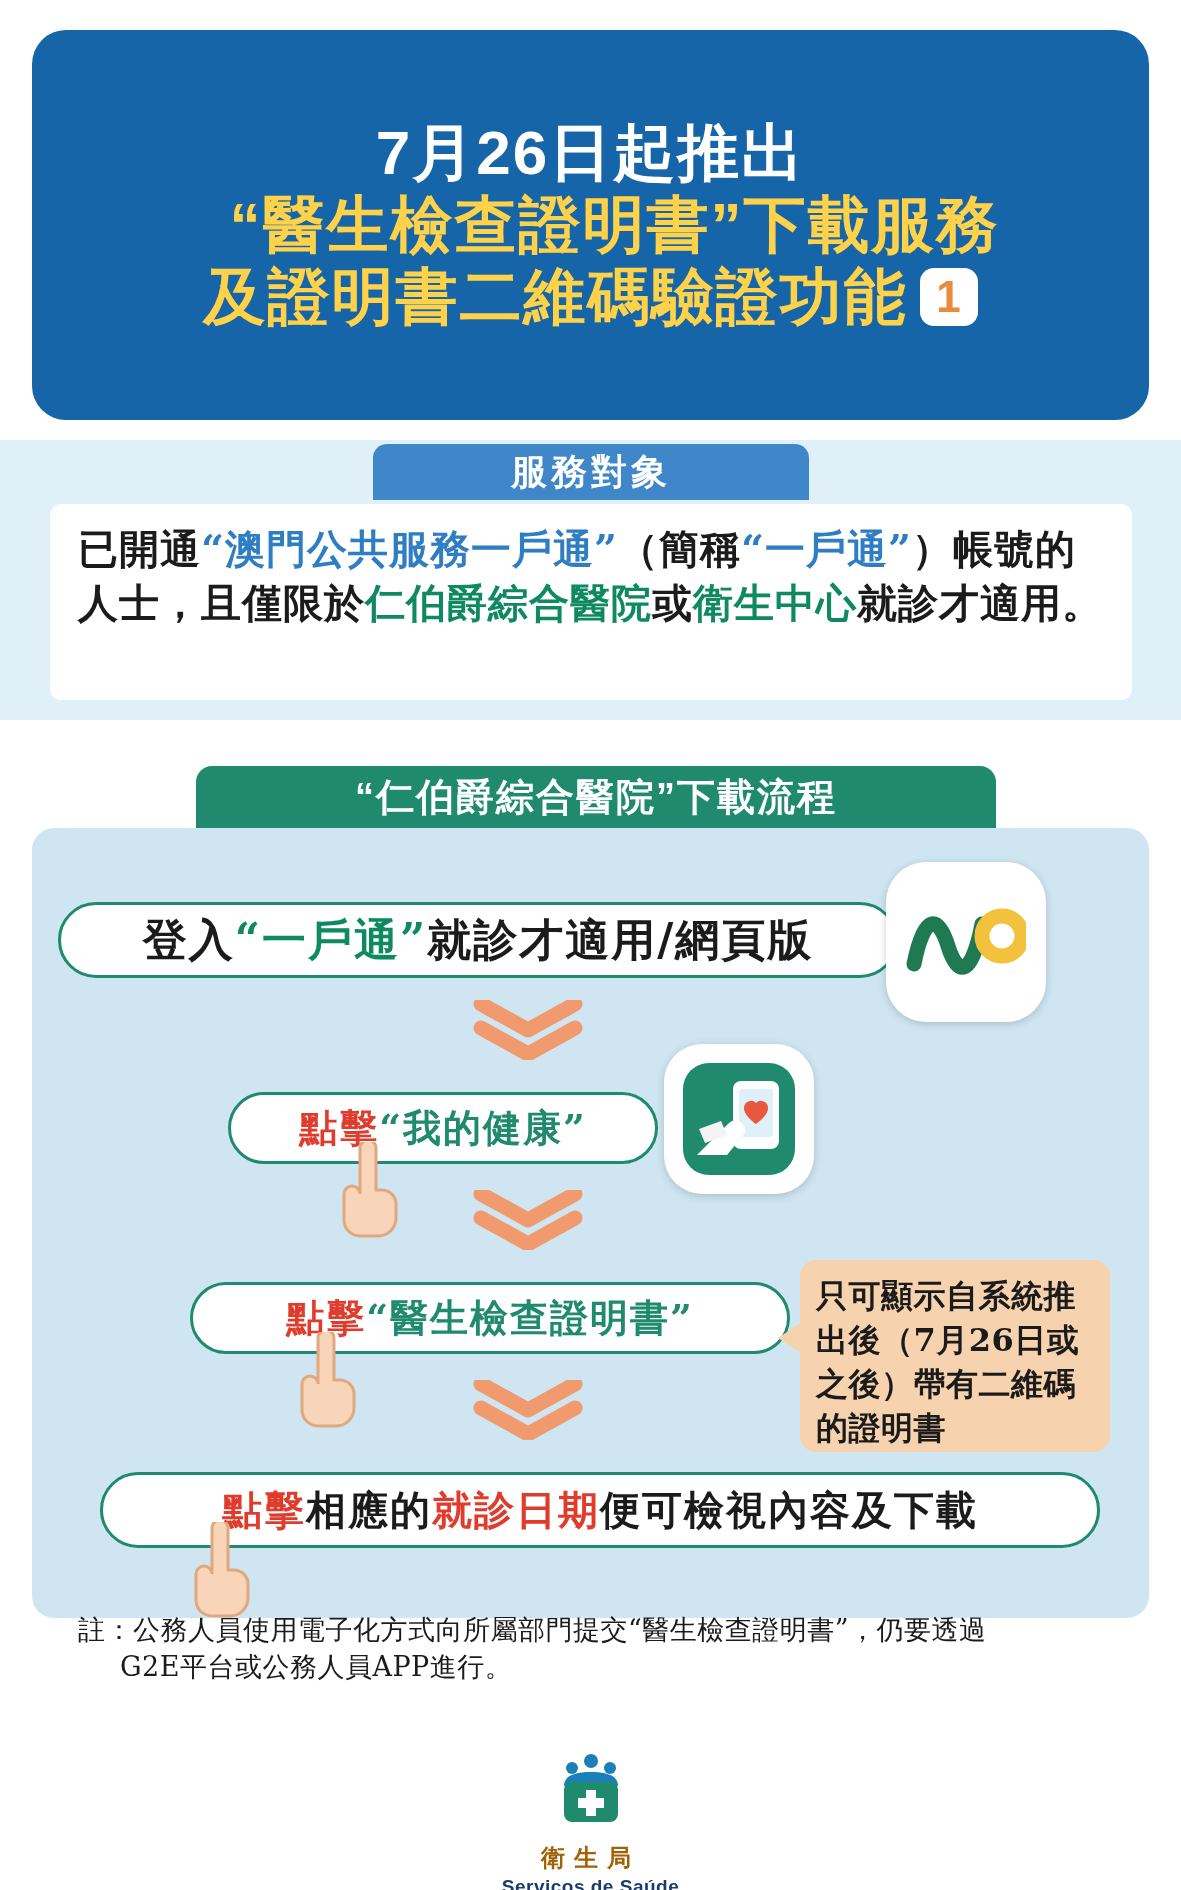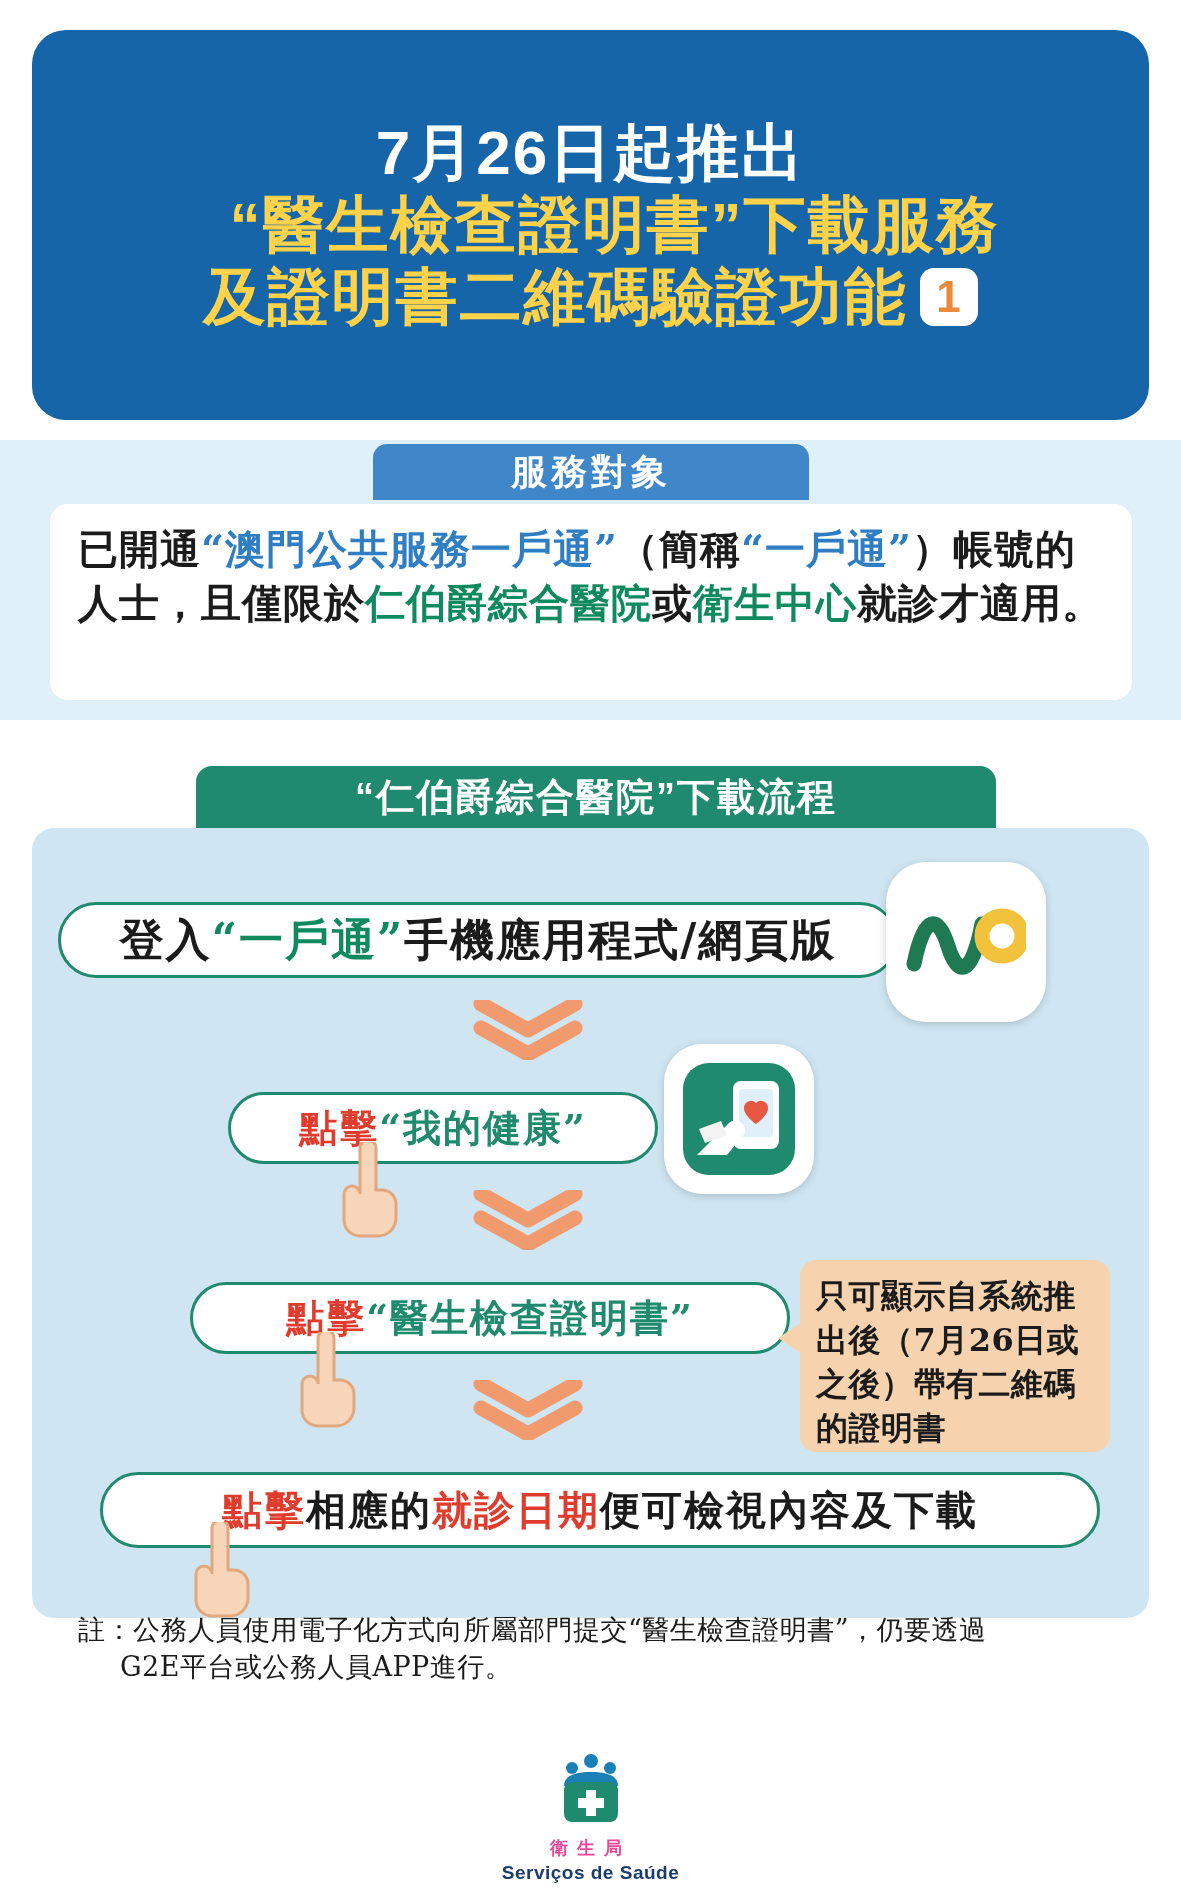--- a/index.html
+++ b/index.html
@@ -90,21 +90,21 @@
     align-items: center;
     justify-content: center;
   }
   .card-white {
     position: absolute;
     left: 50px;
     top: 504px;
     width: 1082px;
     height: 196px;
     background: #ffffff;
-    border-radius: 18px;
+    border-radius: 11px;
     padding: 18px 28px;
     box-sizing: border-box;
   }
   .card-white p {
     margin: 0;
     font-size: 40px;
     line-height: 1.34;
     color: #1b1b1b;
     letter-spacing: 1px;
     font-family: "DejaVu Serif", "Liberation Serif", serif;
@@ -269,25 +269,25 @@
     position: absolute;
     left: 0;
     top: 1752px;
     width: 1181px;
     display: flex;
     flex-direction: column;
     align-items: center;
   }
   .logo-mark { width: 74px; height: 74px; }
   .logo-zh {
-    margin-top: 10px;
-    font-size: 18px;
+    margin-top: 16px;
+    font-size: 24px;
     font-weight: bold;
     letter-spacing: 9px;
-    color: #ec4899;
+    color: #a16207;
     font-family: "DejaVu Serif", "Liberation Serif", serif;
   }
   .logo-pt {
     margin-top: 2px;
     font-size: 19px;
     font-weight: bold;
     color: #1b3d6e;
     letter-spacing: 0.5px;
   }
 </style>
@@ -312,21 +312,21 @@
   <div class="card-white">
     <p><span>已開通</span><span class="hl-blue">“澳門公共服務一戶通”</span><span>（簡稱</span><span class="hl-blue">“一戶通”</span><span>）帳號的人士，且僅限於</span><span class="hl-green">仁伯爵綜合醫院</span><span>或</span><span class="hl-green">衛生中心</span><span>就診才適用。</span></p>
   </div>
 
   <div class="tab-green">“仁伯爵綜合醫院”下載流程</div>
   <div class="flow-panel"></div>
 
   <div class="step step1">
     <span>登入</span>
     <span class="teal-t">“一戶通”</span>
-    <span>手機應用程式/網頁版</span>
+    <span>就診才適用/網頁版</span>
   </div>
 
   <div class="icon-mo">
     <svg width="120" height="80" viewBox="0 0 120 80" aria-hidden="true">
       <path d="M8 62 C18 12, 32 12, 42 44 C52 76, 66 74, 76 22" fill="none" stroke="#1f7a53" stroke-width="15" stroke-linecap="round"></path>
       <circle cx="96" cy="34" r="20" fill="none" stroke="#f3c23c" stroke-width="15"></circle>
     </svg>
   </div>
 
   <div class="chev chev1">

